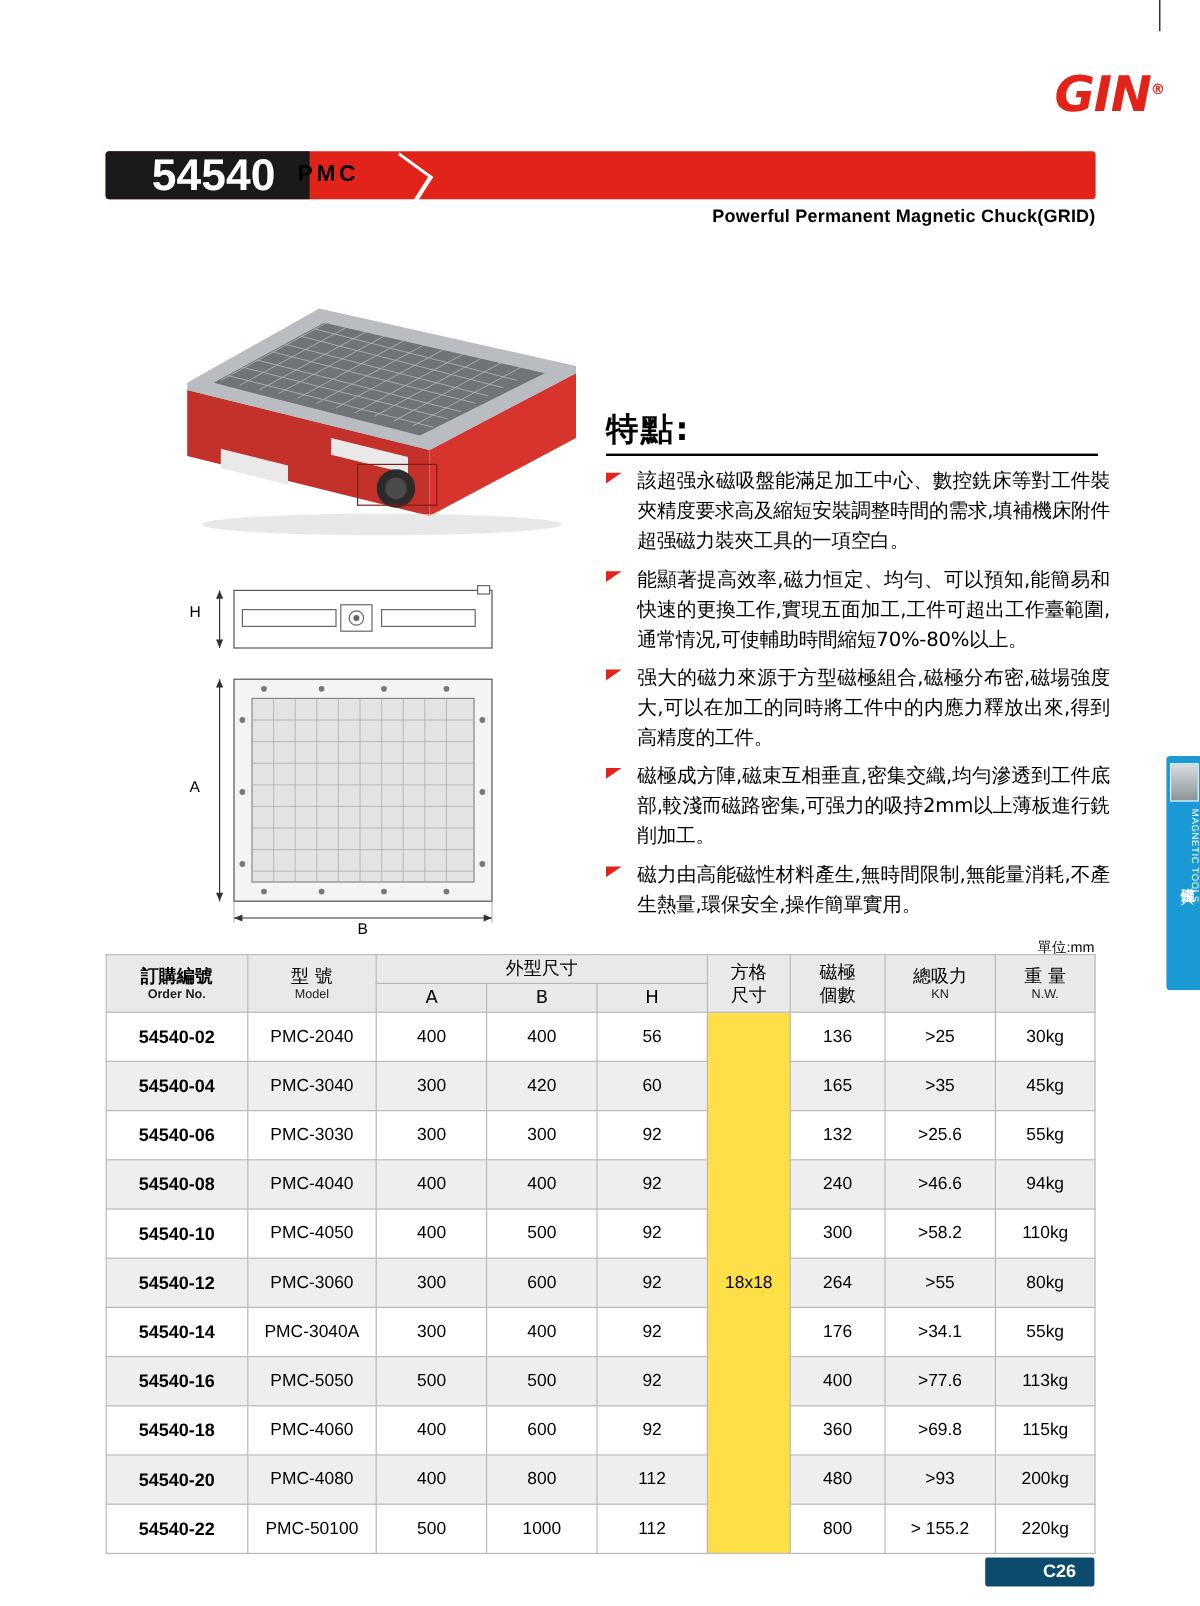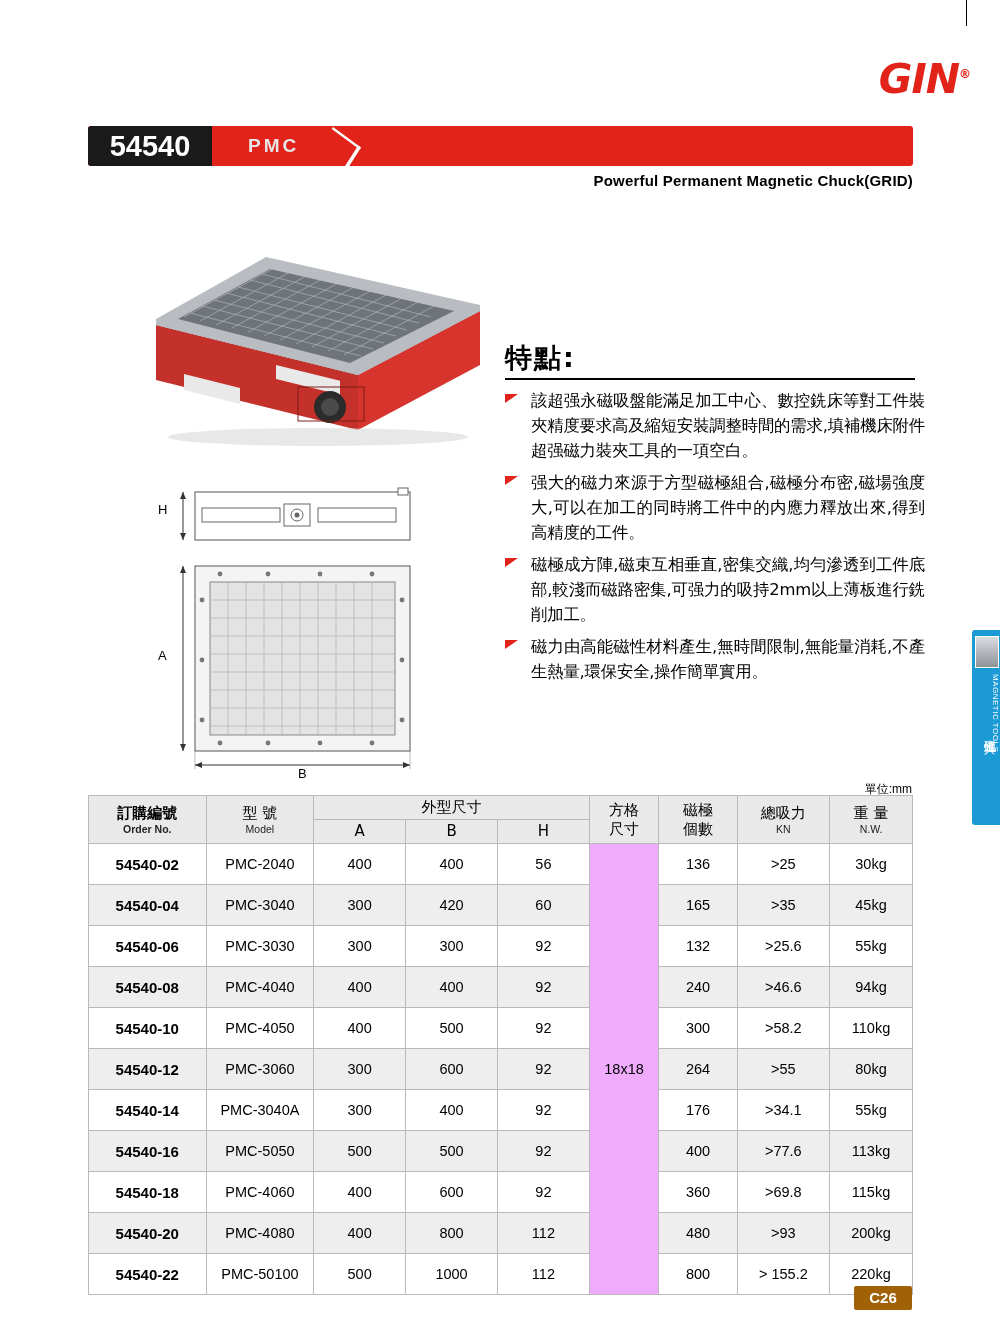--- a/index.html
+++ b/index.html
@@ -22,27 +22,27 @@
     letter-spacing:-1px;line-height:44px;text-align:right;
   }
   .logo-tm{font-size:12px;vertical-align:super;font-style:normal;}
 
   
   .titlebar{
     position:absolute;left:88px;top:126px;width:825px;height:40px;
     background:#e2231a;border-radius:3px;
   }
   .title-code{
-    position:absolute;left:0;top:0;width:124px;height:40px;background:#1a1a1a;
-    color:#fff;font-size:29px;font-weight:bold;line-height:40px;text-align:center;
-    border-radius:3px 0 0 3px;font-family:"Liberation Sans",sans-serif;
+    position:absolute;left:0;top:0;width:160px;height:40px;background:#1a1a1a;
+    color:#fff;font-size:37px;font-weight:bold;line-height:40px;text-align:center;
+    border-radius:3px 0 0 3px;font-family:"Liberation Sans",sans-serif;padding-left:10px;
   }
   .title-pmc{
     position:absolute;left:160px;top:0;height:40px;line-height:40px;
-    color:#e5e5e5;font-size:19px;font-weight:bold;letter-spacing:3px;
+    color:#000000;font-size:19px;font-weight:bold;letter-spacing:3px;
   }
   .title-arrow{
     position:absolute;left:238px;top:7px;width:26px;height:26px;
     border-right:3px solid #fff;border-top:3px solid #fff;
     transform:skewX(20deg) rotate(45deg);
   }
   .title-cn{
     position:absolute;left:278px;top:0;height:40px;line-height:40px;
     color:#fff;font-size:24px;font-weight:bold;letter-spacing:1px;
     font-family:"DejaVu Sans","Liberation Sans",sans-serif;
@@ -118,23 +118,23 @@
   .c-order{font-weight:bold;font-size:15px;width:118px;}
   .c-model{width:108px;}
   .c-dim{width:92px;}
   .c-grid{width:68px;}
   .c-pole{width:78px;}
   .c-force{width:92px;}
   .c-weight{width:82px;margin-top:20px;}
 
   
   .pagenum{
-    position:absolute;right:88px;bottom:28px;width:58px;height:24px;
-    background:#a16207;color:#fff;font-size:15px;font-weight:bold;
-    text-align:center;line-height:24px;border-radius:2px;
+    position:absolute;right:88px;bottom:16px;width:58px;height:24px;
+    background:#0c4a6e;color:#fff;font-size:15px;font-weight:bold;
+    text-align:center;line-height:24px;border-radius:2px;padding-left:33px;
   }
 </style>
 </head>
 <body>
 
 <div class="page">
 
   <div class="corner-mark" id="mk1"></div>
 
   <div class="logo">
@@ -262,20 +262,24 @@
 
   <div class="feat-title">特點:</div>
   <div class="feat-line"></div>
   <div class="features">
     <div class="feat">
       <span class="feat-bullet"></span>
       <div class="feat-text">該超强永磁吸盤能滿足加工中心、數控銑床等對工件裝夾精度要求高及縮短安裝調整時間的需求,填補機床附件超强磁力裝夾工具的一項空白。</div>
     </div>
     <div class="feat">
       <span class="feat-bullet"></span>
+      <div class="feat-text">能顯著提高效率,磁力恒定、均勻、可以預知,能簡易和快速的更換工作,實現五面加工,工件可超出工作臺範圍,通常情况,可使輔助時間縮短70%-80%以上。</div>
+    </div>
+    <div class="feat">
+      <span class="feat-bullet"></span>
       <div class="feat-text">强大的磁力來源于方型磁極組合,磁極分布密,磁場強度大,可以在加工的同時將工件中的内應力釋放出來,得到高精度的工件。</div>
     </div>
     <div class="feat">
       <span class="feat-bullet"></span>
       <div class="feat-text">磁極成方陣,磁束互相垂直,密集交織,均勻滲透到工件底部,較淺而磁路密集,可强力的吸持2mm以上薄板進行銑削加工。</div>
     </div>
     <div class="feat">
       <span class="feat-bullet"></span>
       <div class="feat-text">磁力由高能磁性材料產生,無時間限制,無能量消耗,不產生熱量,環保安全,操作簡單實用。</div>
     </div>
@@ -333,21 +337,21 @@
             </th>
         </tr>
       </thead>
       <tbody id="tbody">
           <tr>
             <td class="c-order">54540-02</td>
             <td class="c-model">PMC-2040</td>
             <td class="c-dim">400</td>
             <td class="c-dim">400</td>
             <td class="c-dim">56</td>
-            <td class="c-grid" rowspan="11" style="background: #f0abfc;">18x18</td>
+            <td class="c-grid" rowspan="11" style="background: #fde047;">18x18</td>
             <td class="c-pole">136</td>
             <td class="c-force">&gt;25</td>
             <td class="c-weight">30kg</td>
           </tr>
           <tr>
             <td class="c-order">54540-04</td>
             <td class="c-model">PMC-3040</td>
             <td class="c-dim">300</td>
             <td class="c-dim">420</td>
             <td class="c-dim">60</td>

